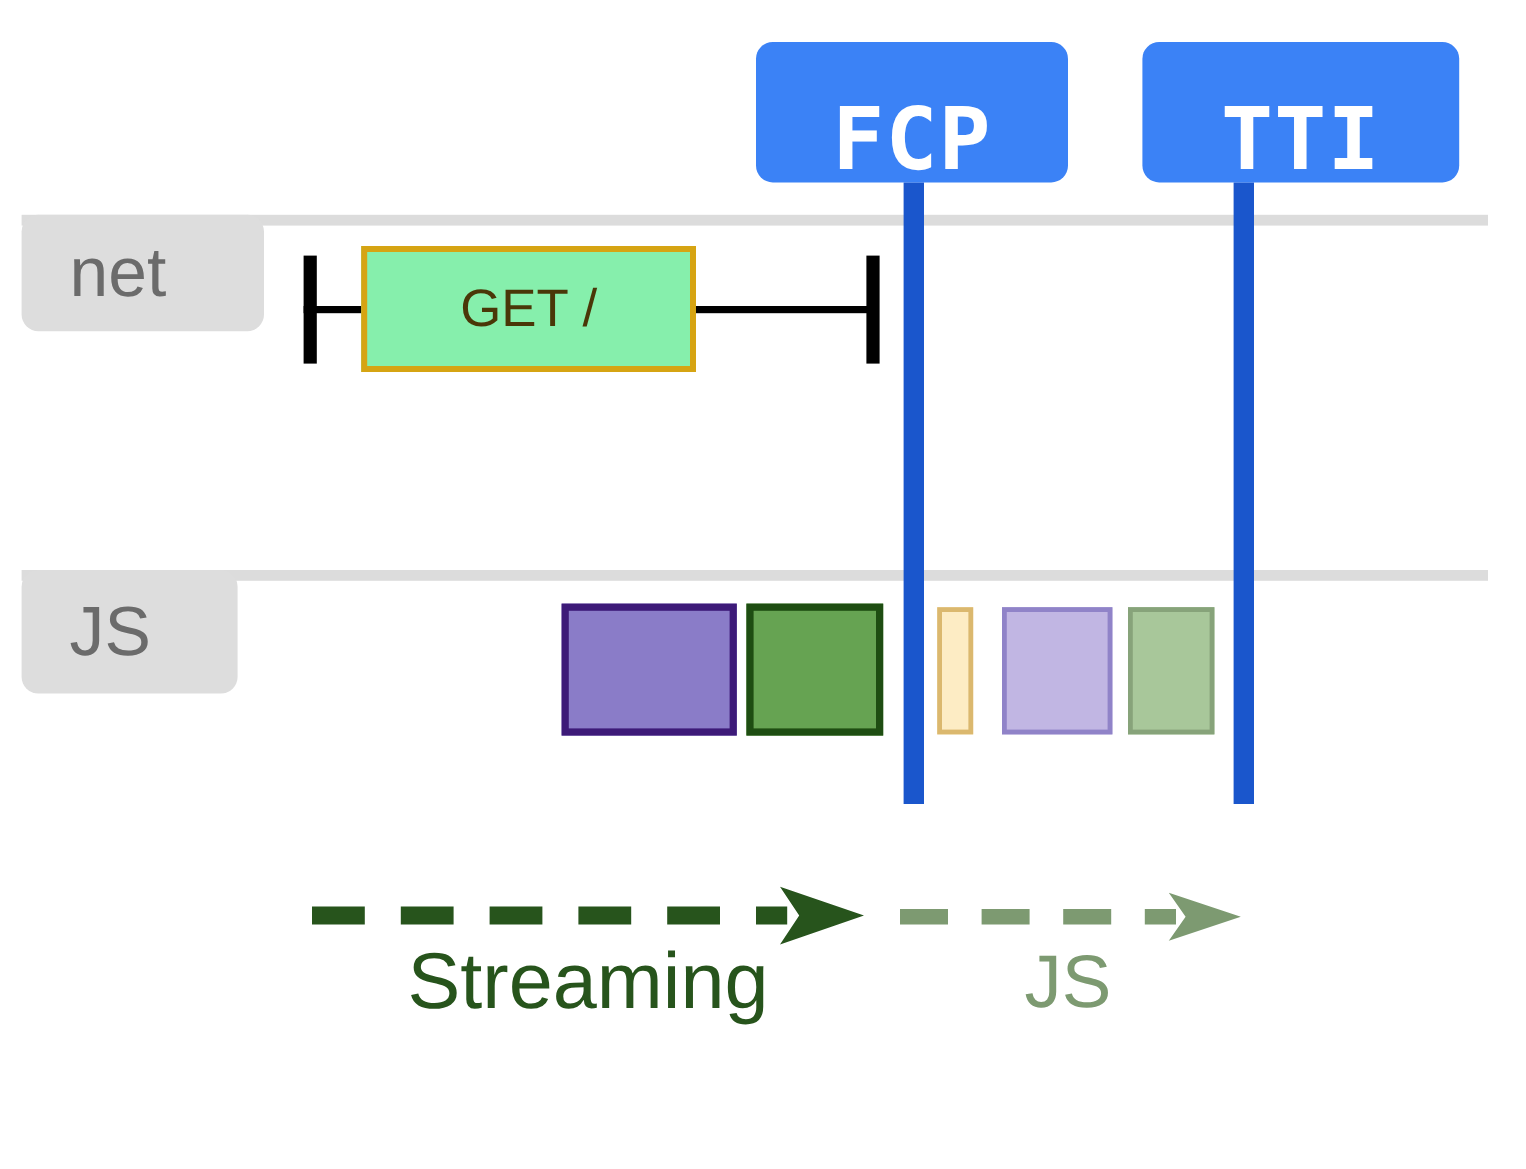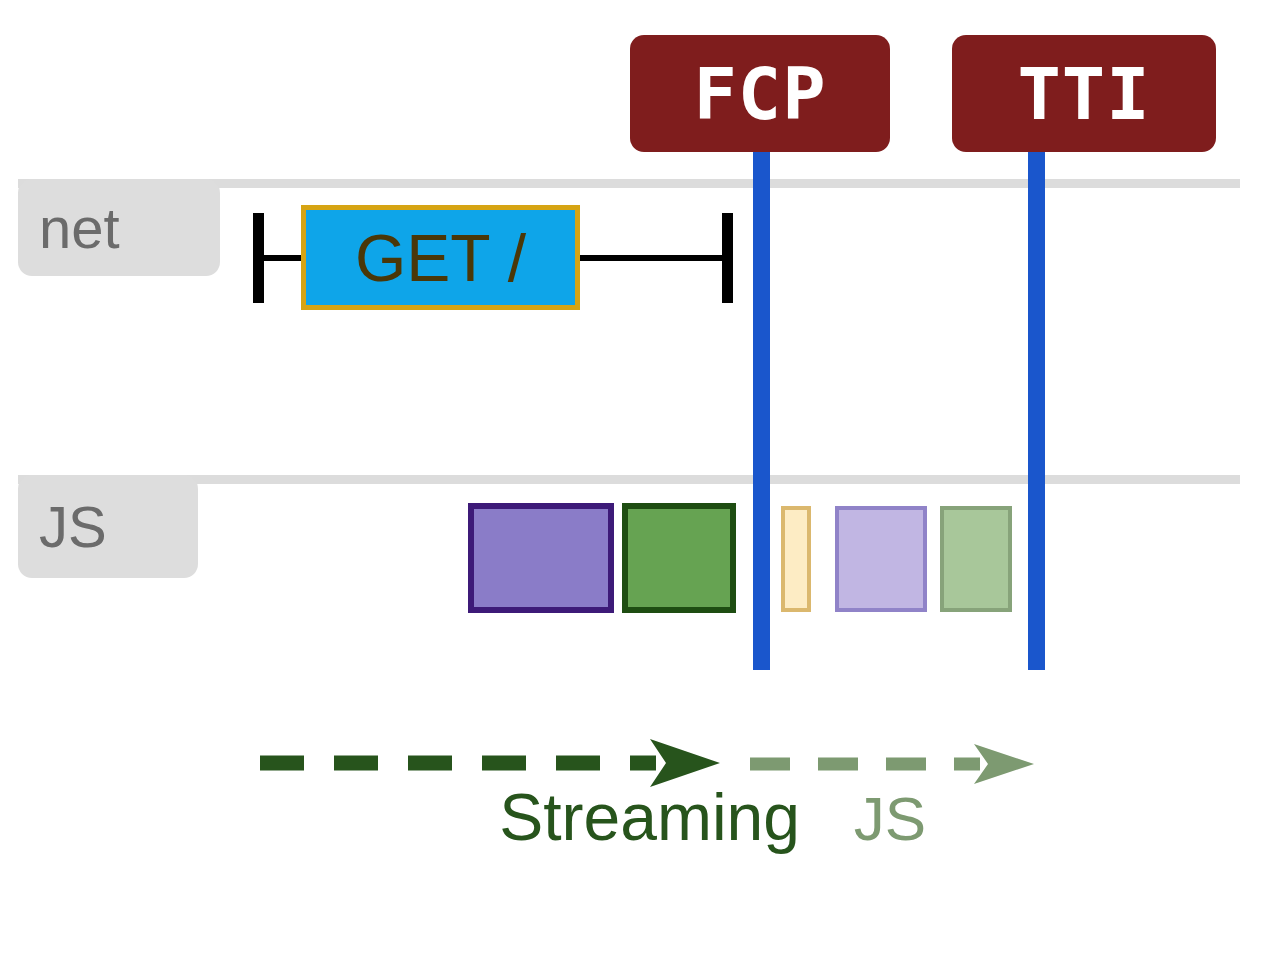--- a/index.html
+++ b/index.html
@@ -14,29 +14,29 @@
     position: relative;
     width: 1272px;
     height: 974px;
     background: #ffffff;
     overflow: hidden;
   }
 
   
   .marker-badge {
     position: absolute;
-    background: #7f1d1d;
+    background: #3b82f6;
     border-radius: 14px;
     color: #ffffff;
     font-family: "DejaVu Sans Mono", "Liberation Mono", monospace;
     font-weight: bold;
     font-size: 72px;
     letter-spacing: 1px;
     display: flex;
-    align-items: center;
+    align-items: flex-end;
     justify-content: center;
     line-height: 1;
   }
   .marker-line {
     position: absolute;
     background: #1a56cc;
     width: 17px;
   }
 
   
@@ -48,40 +48,40 @@
   .lane-chip {
     position: absolute;
     background: #dddddd;
     border-radius: 14px;
     color: #6b6b6b;
     font-size: 58px;
     display: flex;
     align-items: center;
     line-height: 1;
   }
-  .lane-chip span { padding-left: 21px; }
+  .lane-chip span { padding-left: 40px; }
 
   
   .whisker {
     position: absolute;
     background: #000000;
     width: 11px;
   }
   .whisker-line {
     position: absolute;
     background: #000000;
     height: 6px;
   }
   .req-box {
     position: absolute;
-    background: #0ea5e9;
+    background: #86efac;
     border: 5px solid #d6a413;
     box-sizing: border-box;
     color: #4a3708;
-    font-size: 66px;
+    font-size: 44px;
     display: flex;
     align-items: center;
     justify-content: center;
     line-height: 1;
   }
 
   
   .task-block {
     position: absolute;
     box-sizing: border-box;
@@ -145,21 +145,21 @@
     </svg>
   </div>
 
   <div class="phase-arrow" style="left:748px; top:740px; width:290px; height:48px;">
     <svg width="290" height="48" viewBox="0 0 290 48" xmlns="http://www.w3.org/2000/svg">
       <line x1="2" y1="24" x2="232" y2="24" stroke="#7d9a71" stroke-width="13" stroke-dasharray="40 28" stroke-linecap="butt"></line>
       <path d="M 226 4 L 286 24 L 226 44 L 240 24 Z" fill="#7d9a71"></path>
     </svg>
   </div>
 
-  <div class="phase-label" style="left:180px; top:782px; width:620px; color:#27541c;text-align:right;">
+  <div class="phase-label" style="left:180px; top:782px; width:620px; color:#27541c;">
     <span>Streaming</span>
   </div>
 
   <div class="phase-label dim" style="left:700px; top:786px; width:380px; color:#7d9a71;">
     <div>JS</div>
   </div>
 
 </div>
 
 </body></html>

